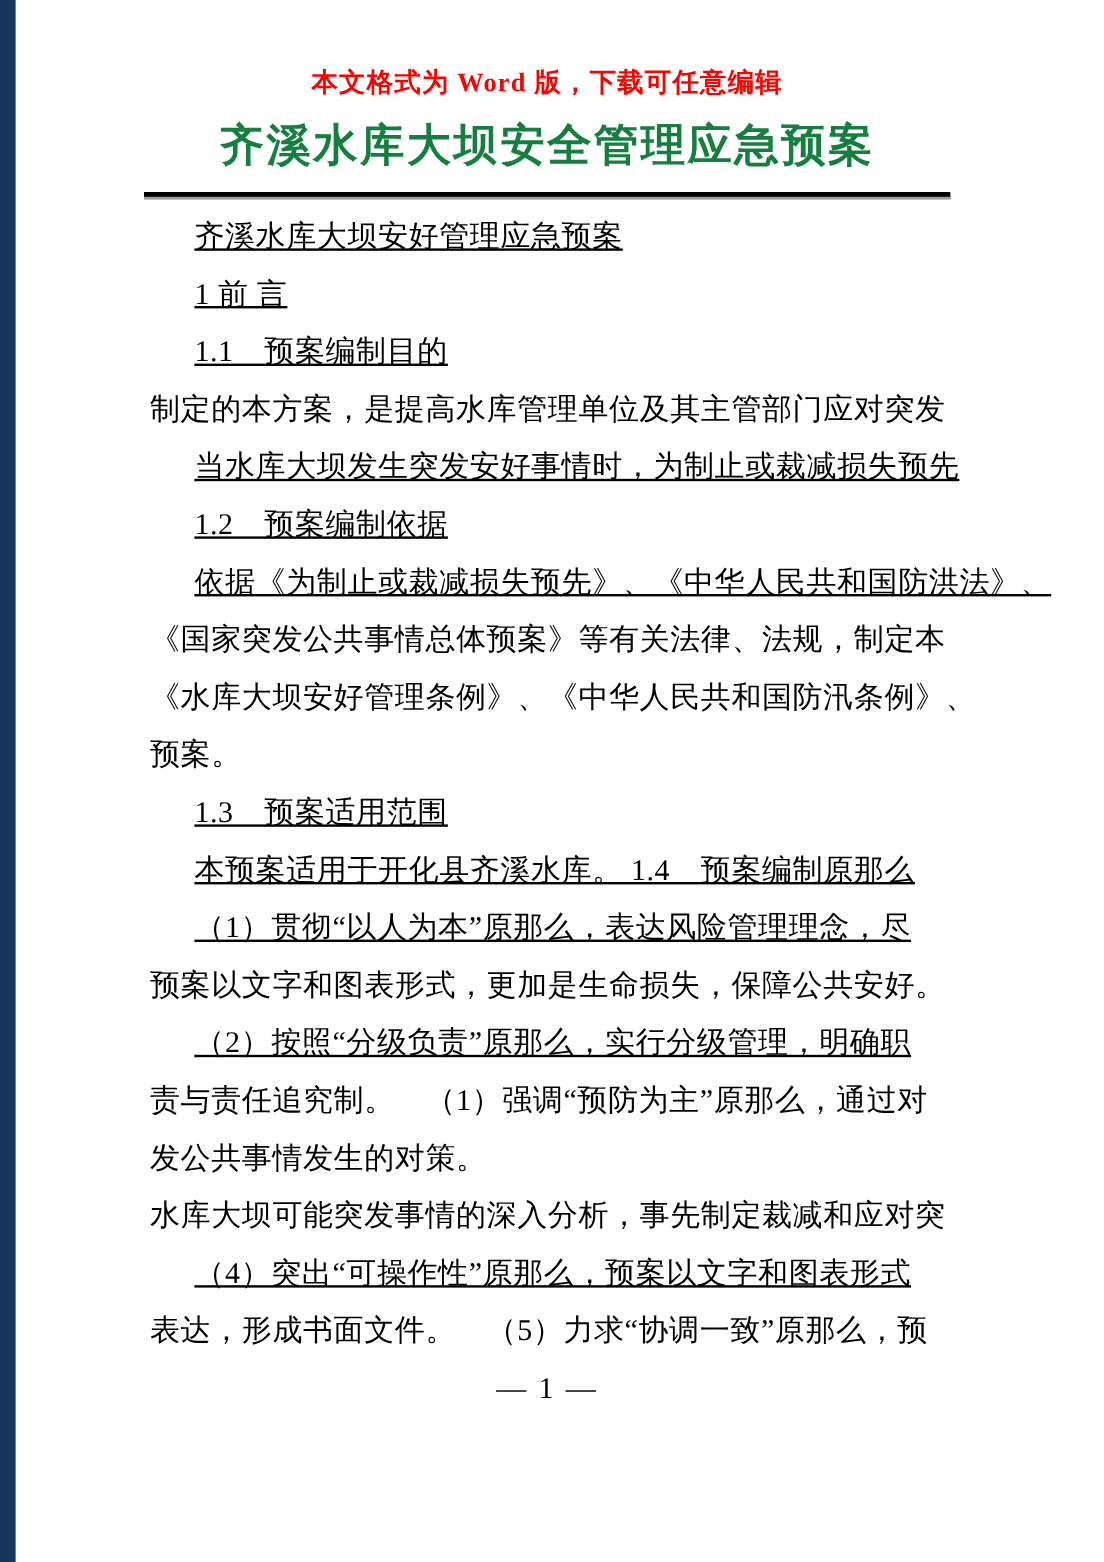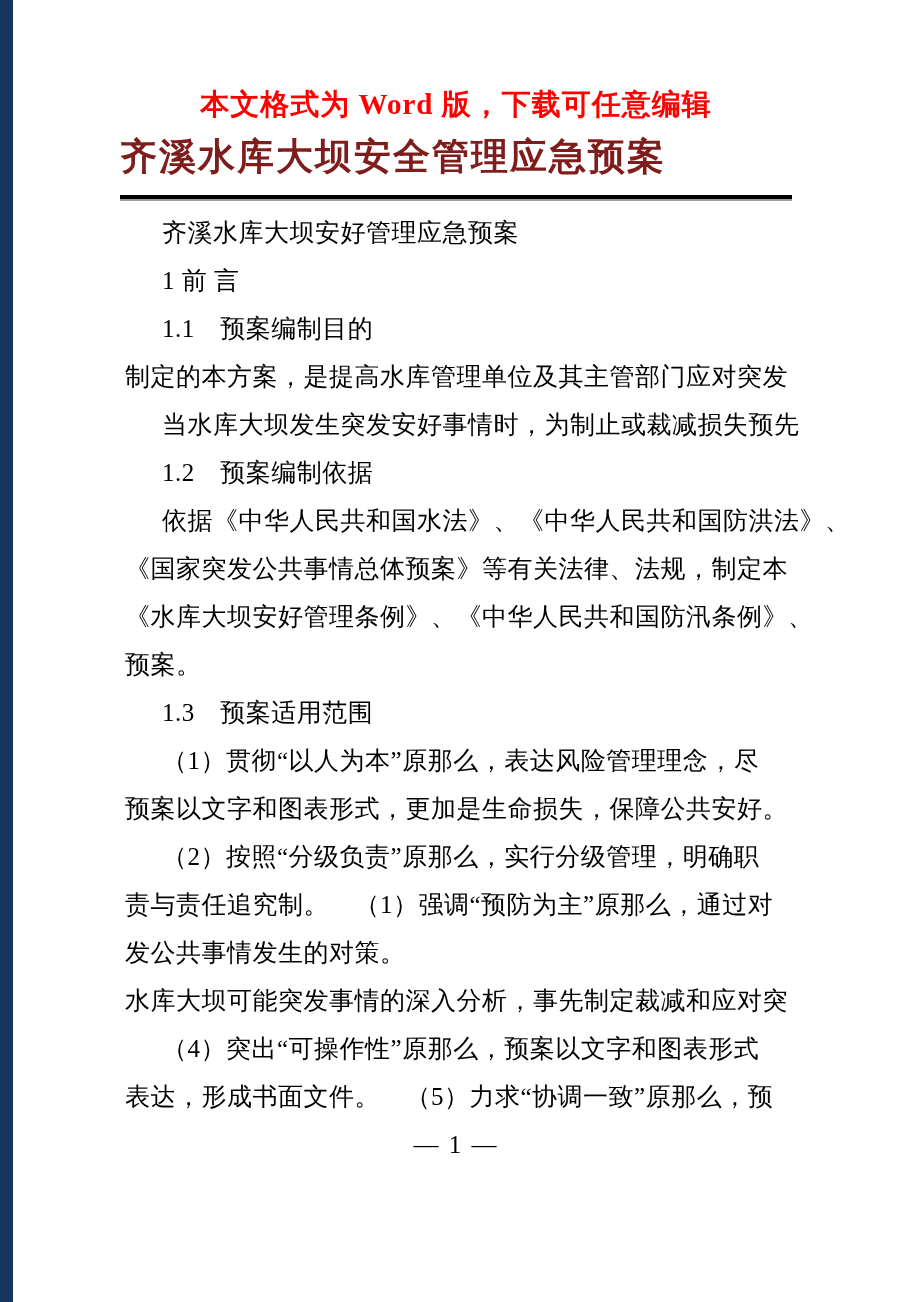--- a/index.html
+++ b/index.html
@@ -23,35 +23,36 @@
     height: 1302px;
     background: #17365D;
   }
   .content {
     position: absolute;
     left: 120px;
     top: 0;
     width: 672px;
   }
   .notice {
-    margin-top: 88px;
-    font-size: 29px;
+    margin-top: 53px;
+    font-size: 22px;
     line-height: 32px;
     font-weight: bold;
     color: #FF0000;
     text-align: center;
     letter-spacing: 1px;
     white-space: nowrap;
   }
   .title {
     margin: 16px 0 16px 0;
     font-size: 37px;
     line-height: 42px;
     font-weight: bold;
-    color: #7f1d1d;
+    color: #15803d;
+    text-align: center;
     letter-spacing: 2px;
     white-space: nowrap;
   }
   .rule {
     margin-top: 17px;
     height: 4px;
     background: #000000;
     border-bottom: 2px solid #9e9e9e;
   }
   .body-text {
@@ -60,20 +61,21 @@
     font-size: 25px;
   }
   .line {
     height: 48px;
     line-height: 48px;
     white-space: nowrap;
     letter-spacing: 0.5px;
   }
   .line.indent {
     text-indent: 37px;
+    text-decoration: underline;
   }
   .footer-page {
     margin-top: 0;
     height: 48px;
     line-height: 48px;
     font-size: 25px;
     text-align: center;
     letter-spacing: 2px;
   }
 </style>
@@ -89,25 +91,26 @@
 
   <div class="rule"></div>
 
   <div class="body-text" id="body-lines">
       <div class="line indent">齐溪水库大坝安好管理应急预案</div>
       <div class="line indent">1 前 言</div>
       <div class="line indent">1.1　预案编制目的</div>
       <div class="line">制定的本方案，是提高水库管理单位及其主管部门应对突发</div>
       <div class="line indent">当水库大坝发生突发安好事情时，为制止或裁减损失预先</div>
       <div class="line indent">1.2　预案编制依据</div>
-      <div class="line indent">依据《中华人民共和国水法》、《中华人民共和国防洪法》、</div>
+      <div class="line indent">依据《为制止或裁减损失预先》、《中华人民共和国防洪法》、</div>
       <div class="line">《国家突发公共事情总体预案》等有关法律、法规，制定本</div>
       <div class="line">《水库大坝安好管理条例》、《中华人民共和国防汛条例》、</div>
       <div class="line">预案。</div>
       <div class="line indent">1.3　预案适用范围</div>
+      <div class="line indent">本预案适用于开化县齐溪水库。 1.4　预案编制原那么</div>
       <div class="line indent">（1）贯彻“以人为本”原那么，表达风险管理理念，尽</div>
       <div class="line">预案以文字和图表形式，更加是生命损失，保障公共安好。</div>
       <div class="line indent">（2）按照“分级负责”原那么，实行分级管理，明确职</div>
       <div class="line">责与责任追究制。　（1）强调“预防为主”原那么，通过对</div>
       <div class="line">发公共事情发生的对策。</div>
       <div class="line">水库大坝可能突发事情的深入分析，事先制定裁减和应对突</div>
       <div class="line indent">（4）突出“可操作性”原那么，预案以文字和图表形式</div>
       <div class="line">表达，形成书面文件。　（5）力求“协调一致”原那么，预</div>
     </div>
 

